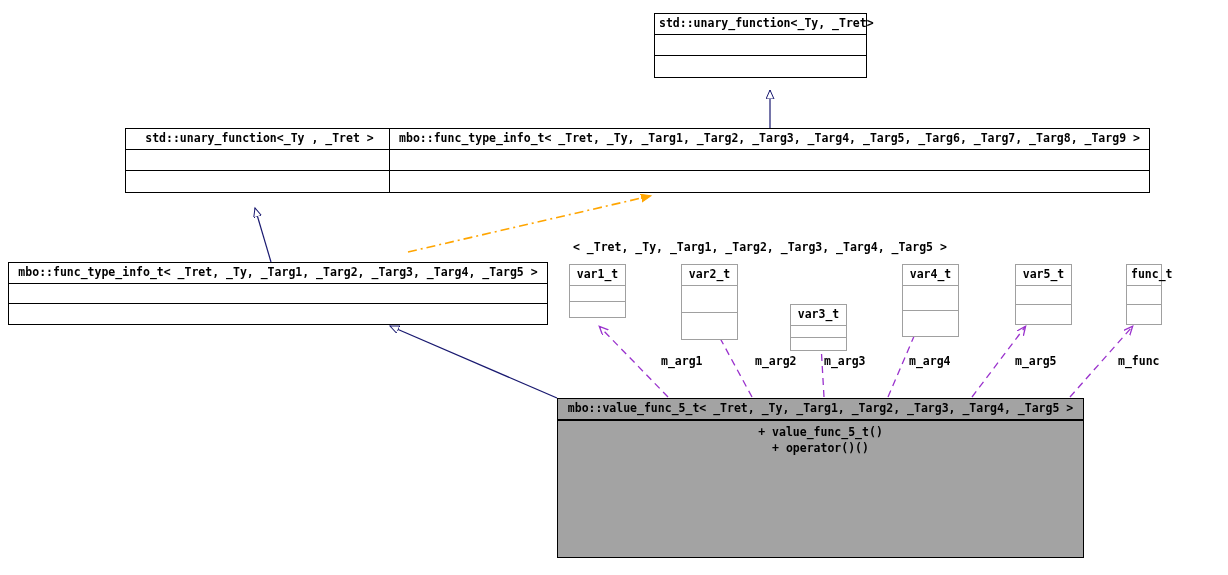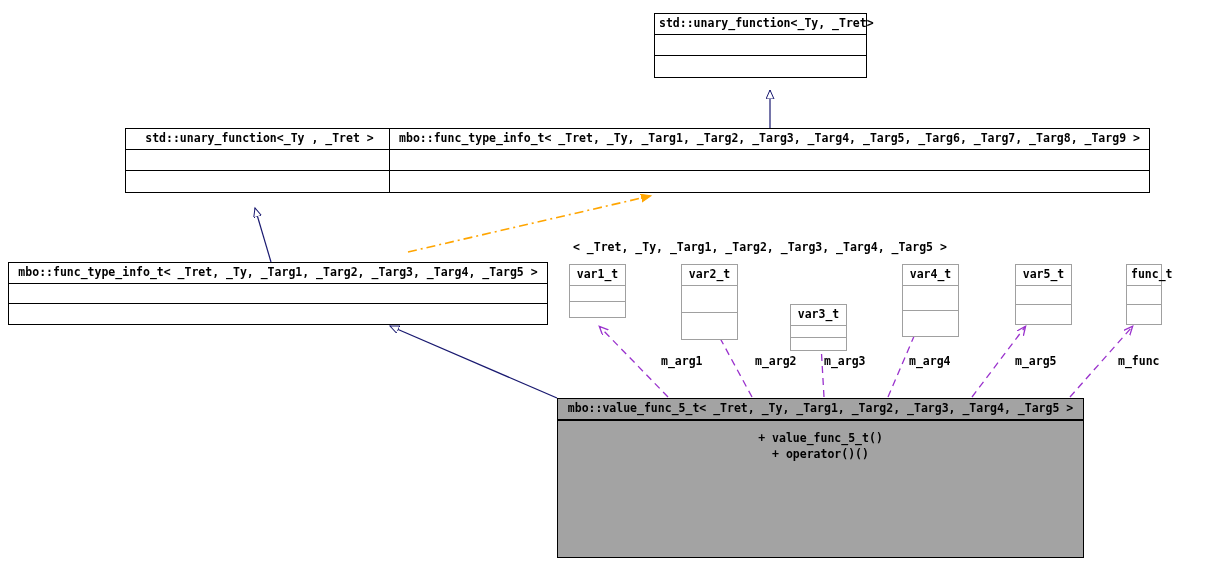--- a/index.html
+++ b/index.html
@@ -74,21 +74,21 @@
   .uml-ops div {
     text-align: center;
     font-size: 11.5px;
     font-weight: bold;
     line-height: 16px;
     color: #000000;
     white-space: nowrap;
   }
   .uml-ops {
     box-sizing: border-box;
-    padding: 9px 0 3px 0;
+    padding: 3px 0 3px 0;
   }
   .edge-label {
     position: absolute;
     font-size: 11.5px;
     font-weight: bold;
     color: #000000;
     white-space: nowrap;
     background: transparent;
     line-height: 1;
   }

